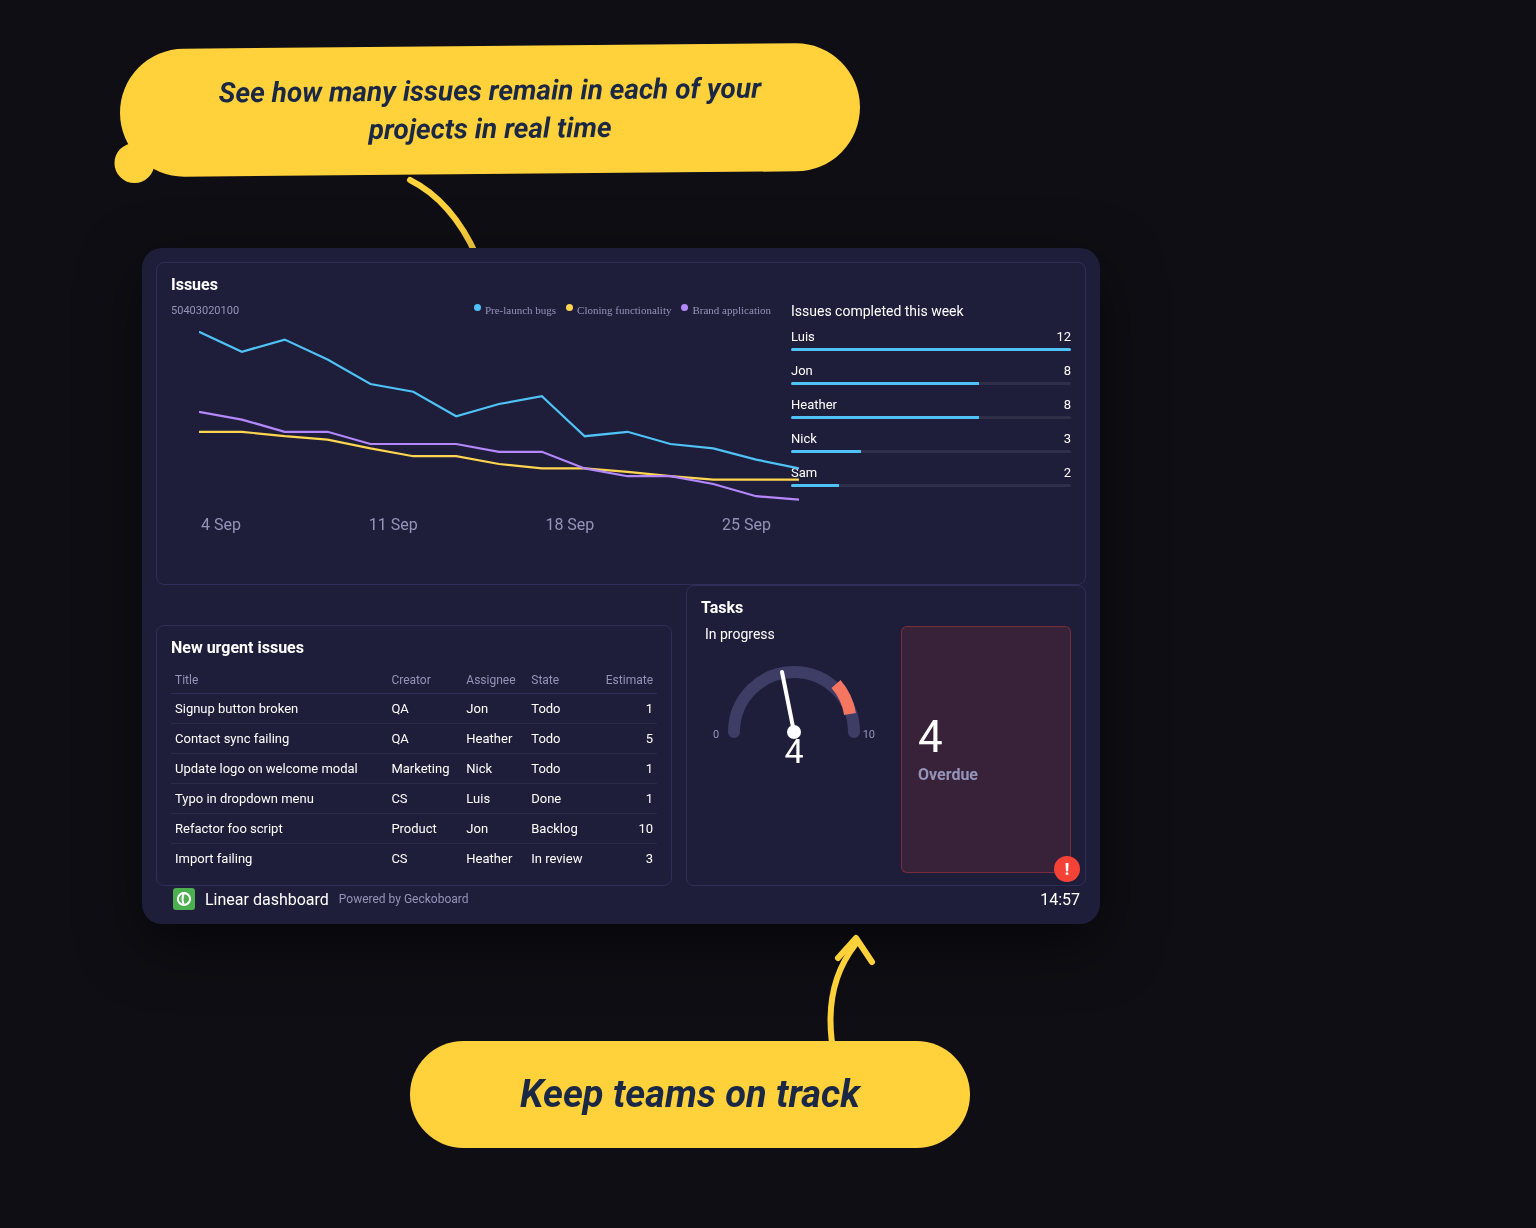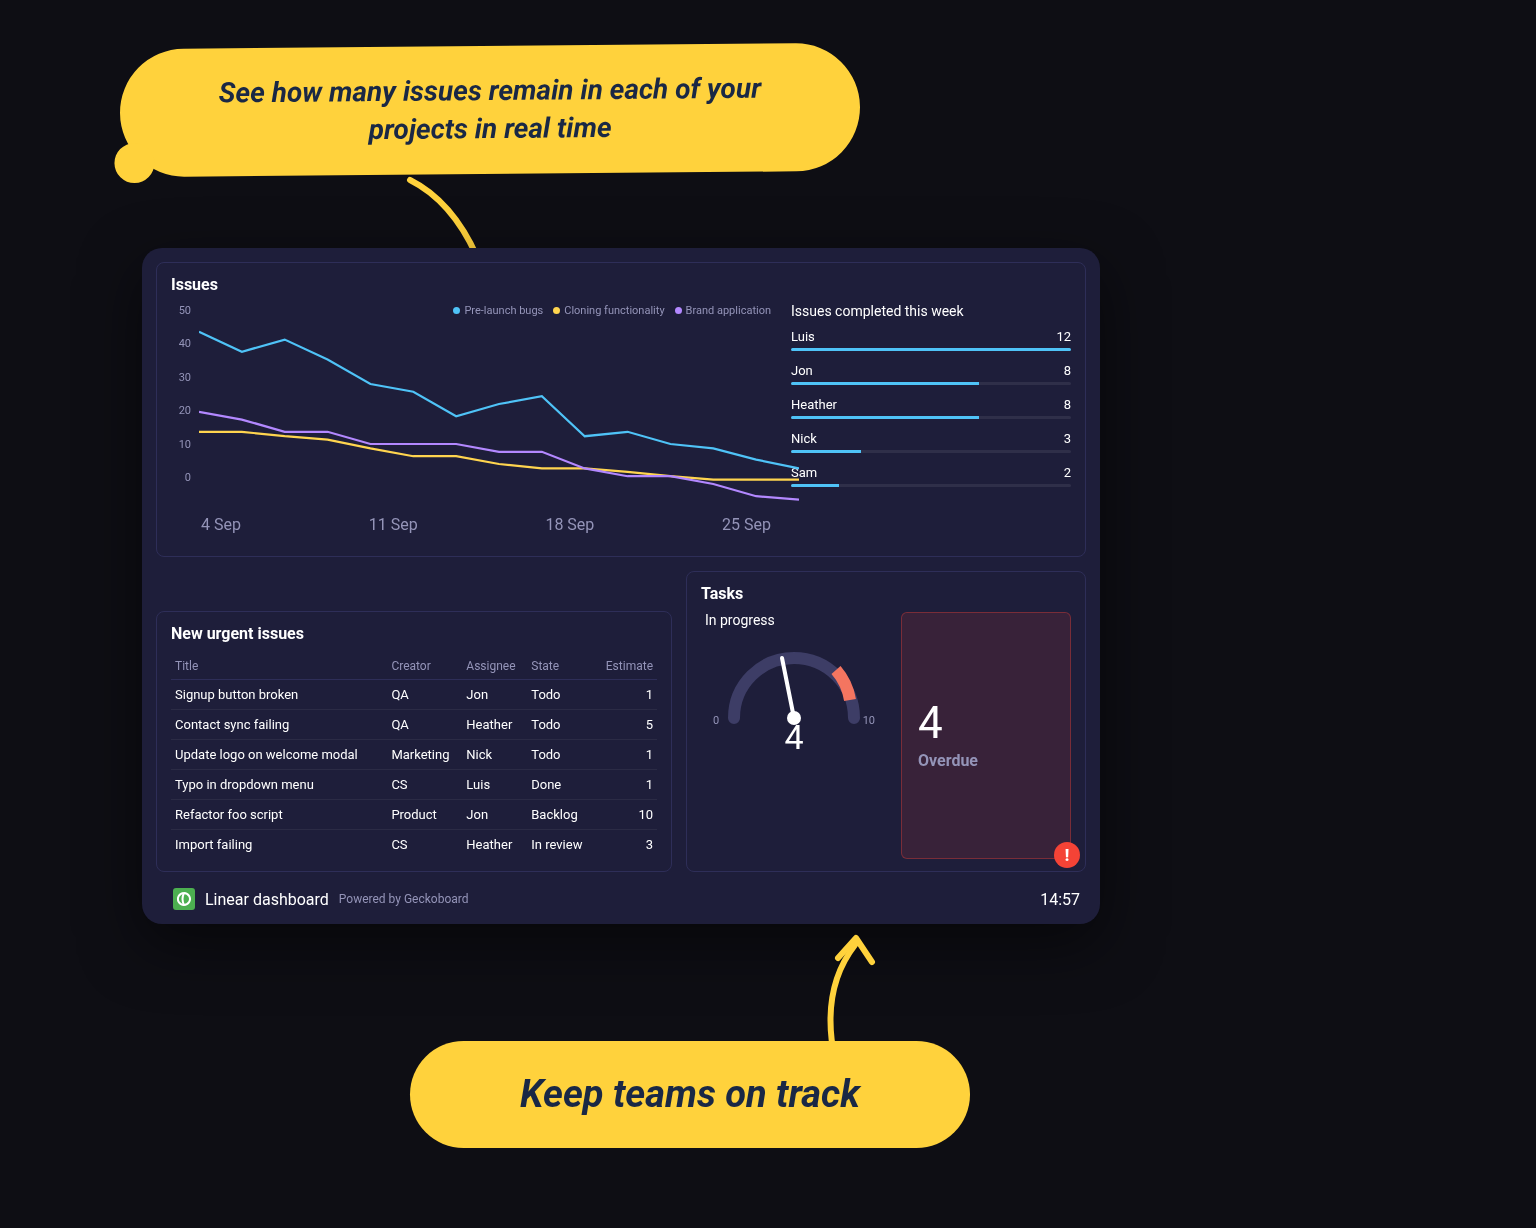--- a/index.html
+++ b/index.html
@@ -62,42 +62,42 @@
   .arrow{position:absolute;pointer-events:none;}
   .arrow svg{overflow:visible;}
   
   .dash{
     position:absolute;
     top:248px;left:142px;
     width:958px;height:676px;
     background:var(--card);
     border-radius:20px;
     padding:14px;
-    display:flex;flex-direction:column;gap:14px;
+    display:flex;flex-direction:column;
     color:var(--text);
     box-shadow:0 20px 60px rgba(0,0,0,.5);
   }
   .row{display:flex;gap:14px;}
   .widget{
     background:transparent;
     border:1px solid var(--panel-border);
     border-radius:8px;
     padding:12px 14px;
     position:relative;
   }
   .widget-title{font-size:16px;font-weight:700;margin-bottom:10px;}
   .sub-title{font-size:14px;color:var(--text);margin-bottom:10px;}
   
   .issues-widget{flex:1;display:flex;gap:20px;}
   .chart-area{flex:1;position:relative;height:230px;}
   .chart-svg{width:100%;height:200px;}
-  .y-axis-labels{position:absolute;left:0;top:0;height:180px;display:flex;flex-direction:column;justify-content:space-between;font-size:11px;color:var(--text-dim);text-align:right;width:20px;}
+  .y-axis-labels{position:absolute;left:0;top:0;height:180px;display:flex;flex-direction:row;justify-content:space-between;font-size:11px;color:var(--text-dim);text-align:right;width:20px;}
   .x-axis-labels{position:absolute;left:30px;right:0;bottom:0;display:flex;justify-content:space-between;font-size:16px;color:var(--text-dim);}
   .legend{position:absolute;top:0;right:0;font-size:11px;color:var(--text-dim);display:flex;gap:10px;}
-  .legend span{display:inline-flex;align-items:center;gap:4px;}
+  .legend span{display:inline-flex;align-items:flex-start;gap:4px;font-family:Liberation Serif, serif;}
   .legend i{width:7px;height:7px;border-radius:50%;display:inline-block;}
   
   .completed{width:280px;margin-top:28px;}
   .bar-row{margin-bottom:12px;}
   .bar-row .lbl{display:flex;justify-content:space-between;font-size:13px;margin-bottom:4px;}
   .bar-track{height:3px;background:rgba(255,255,255,.08);border-radius:2px;overflow:hidden;}
   .bar-fill{height:100%;background:var(--cyan);}
   
   .table-widget{flex:1.1;margin-top:40px;}
   table{width:100%;border-collapse:collapse;font-size:13px;}

